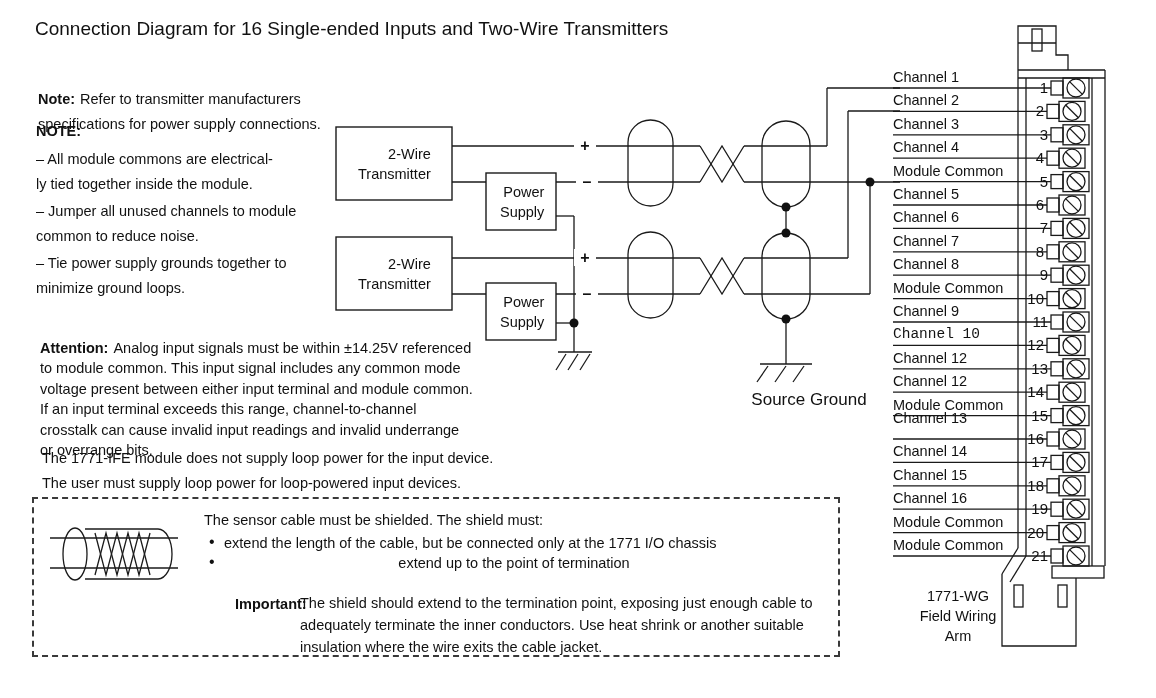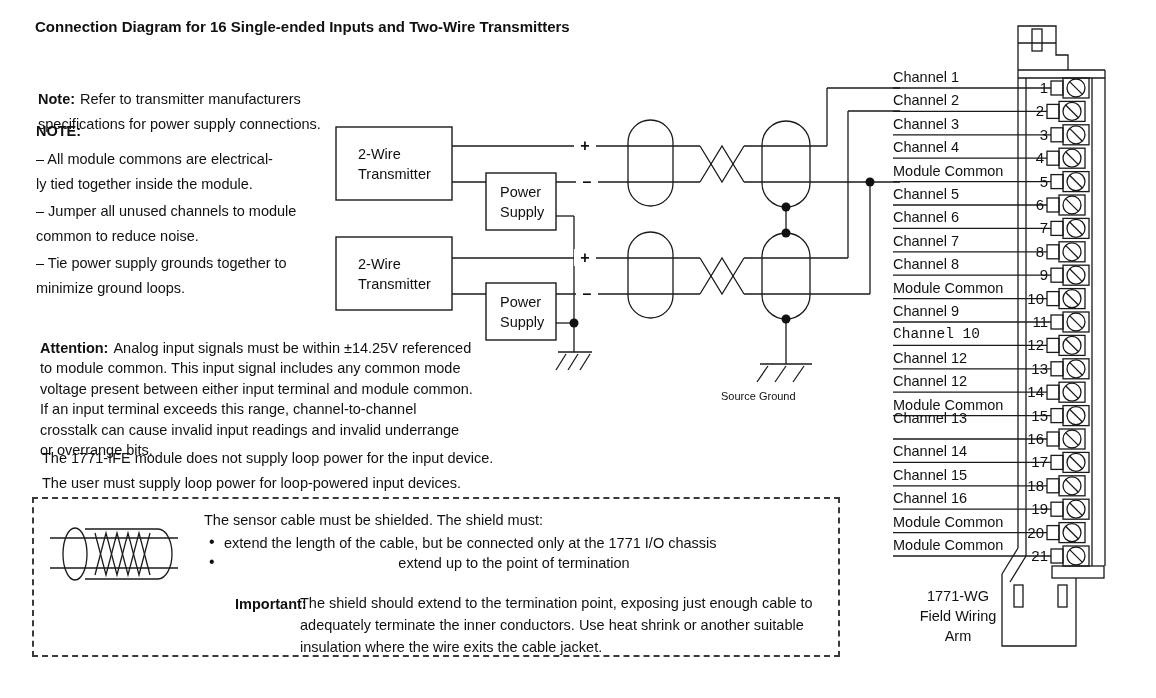--- a/index.html
+++ b/index.html
@@ -3,35 +3,35 @@
 <meta charset="utf-8">
 <style>
   html,body { margin:0; padding:0; background:#fff; }
   .page {
     position:relative; width:1156px; height:698px; background:#ffffff;
     font-family:"Liberation Sans", sans-serif; color:#111; overflow:hidden;
   }
   .abs { position:absolute; }
   .txt { font-size:14.5px; line-height:25px; white-space:pre-line; z-index:2; }
   .b { font-weight:bold; margin-right:5px; }
-  .title { font-size:15px; font-weight:bold; z-index:2; white-space:nowrap; }
+  .title { font-size:19px; font-weight:normal; z-index:2; white-space:nowrap; }
   .attn { line-height:20.5px; }
   .dashed-box {
     border:2px dashed #3a3a3a; z-index:0;
   }
   .bullet { position:relative; }
   .bullet::before { content:"\2022"; position:absolute; left:-15px; top:-2px; font-size:16px; }
   svg.layer { position:absolute; left:0; top:0; z-index:1; }
   svg .ln { stroke:#1a1a1a; stroke-width:1.3; fill:none; }
   svg .box { stroke:#1a1a1a; stroke-width:1.4; fill:none; }
   svg .dot { fill:#111; stroke:none; }
   svg text { font-family:"Liberation Sans", sans-serif; font-size:15px; fill:#111; }
   .boxlabel {
     display:flex; align-items:center; white-space:pre-line;
-    line-height:20px; font-size:14.5px; z-index:2;
+    line-height:20px; font-size:14.5px; z-index:2;text-align:right;
   }
   .sign { z-index:2; background:#fff; text-align:center; font-weight:bold;
           font-size:16px; line-height:17px; width:22px; }
   .ch-label { position:absolute; left:893px; font-size:14.5px; line-height:18px;
               white-space:nowrap; z-index:2; }
   .center { text-align:center; white-space:pre-line; line-height:20px; font-size:14.5px; z-index:2; }
 </style>
 </head>
 <body>
 
@@ -310,21 +310,21 @@
   <div class="abs boxlabel" style="left:486px; top:173px; width:70px; height:57px; padding-left:14px; box-sizing:border-box;">Power
 Supply</div>
   <div class="abs boxlabel" style="left:486px; top:283px; width:70px; height:57px; padding-left:14px; box-sizing:border-box;">Power
 Supply</div>
 
   <div class="abs sign" style="left:574px; top:137px;">+</div>
   <div class="abs sign" style="left:576px; top:173px;">–</div>
   <div class="abs sign" style="left:574px; top:249px;">+</div>
   <div class="abs sign" style="left:576px; top:285px;">–</div>
 
-  <div class="abs" style="left:721px; top:390px; width:130px; font-size:11px; z-index:2;">Source Ground</div>
+  <div class="abs" style="left:744px; top:390px; width:130px; text-align:center; font-size:17px; z-index:2;">Source Ground</div>
 
   <div id="channel-labels" class="abs" style="left:0; top:0; z-index:2;">
       <div class="ch-label" style="top: 68px;">Channel 1</div>
       <div class="ch-label" style="top: 91.4px;">Channel 2</div>
       <div class="ch-label" style="top: 114.8px;">Channel 3</div>
       <div class="ch-label" style="top: 138.2px;">Channel 4</div>
       <div class="ch-label" style="top: 161.6px;">Module Common</div>
       <div class="ch-label" style="top: 185px;">Channel 5</div>
       <div class="ch-label" style="top: 208.4px;">Channel 6</div>
       <div class="ch-label" style="top: 231.8px;">Channel 7</div>

